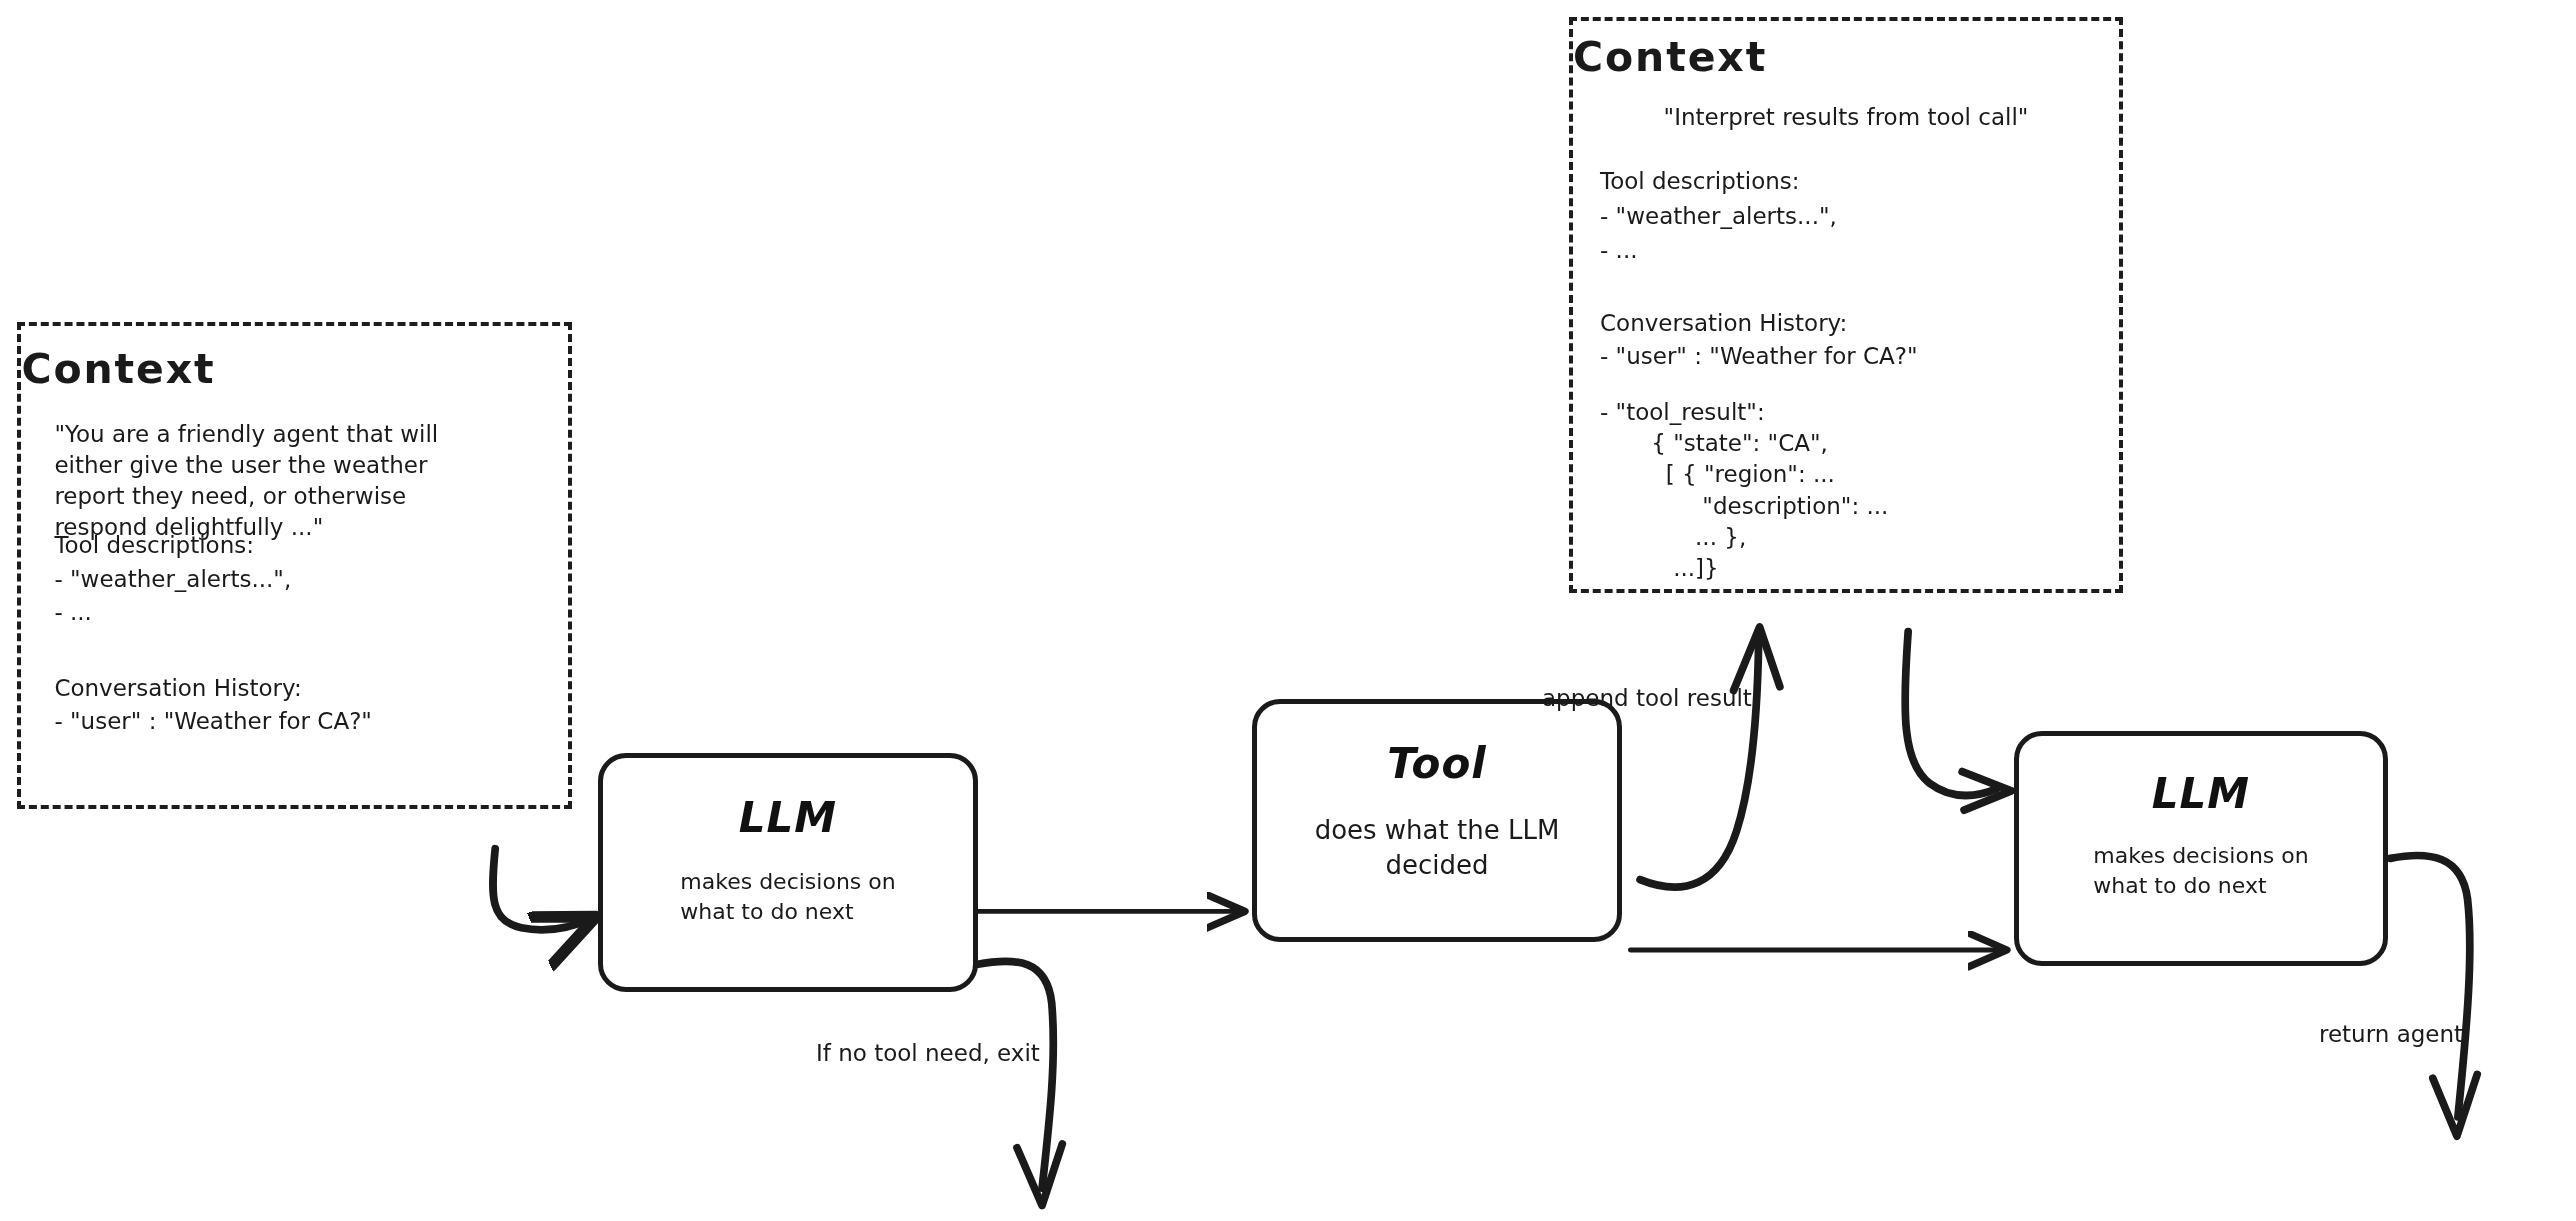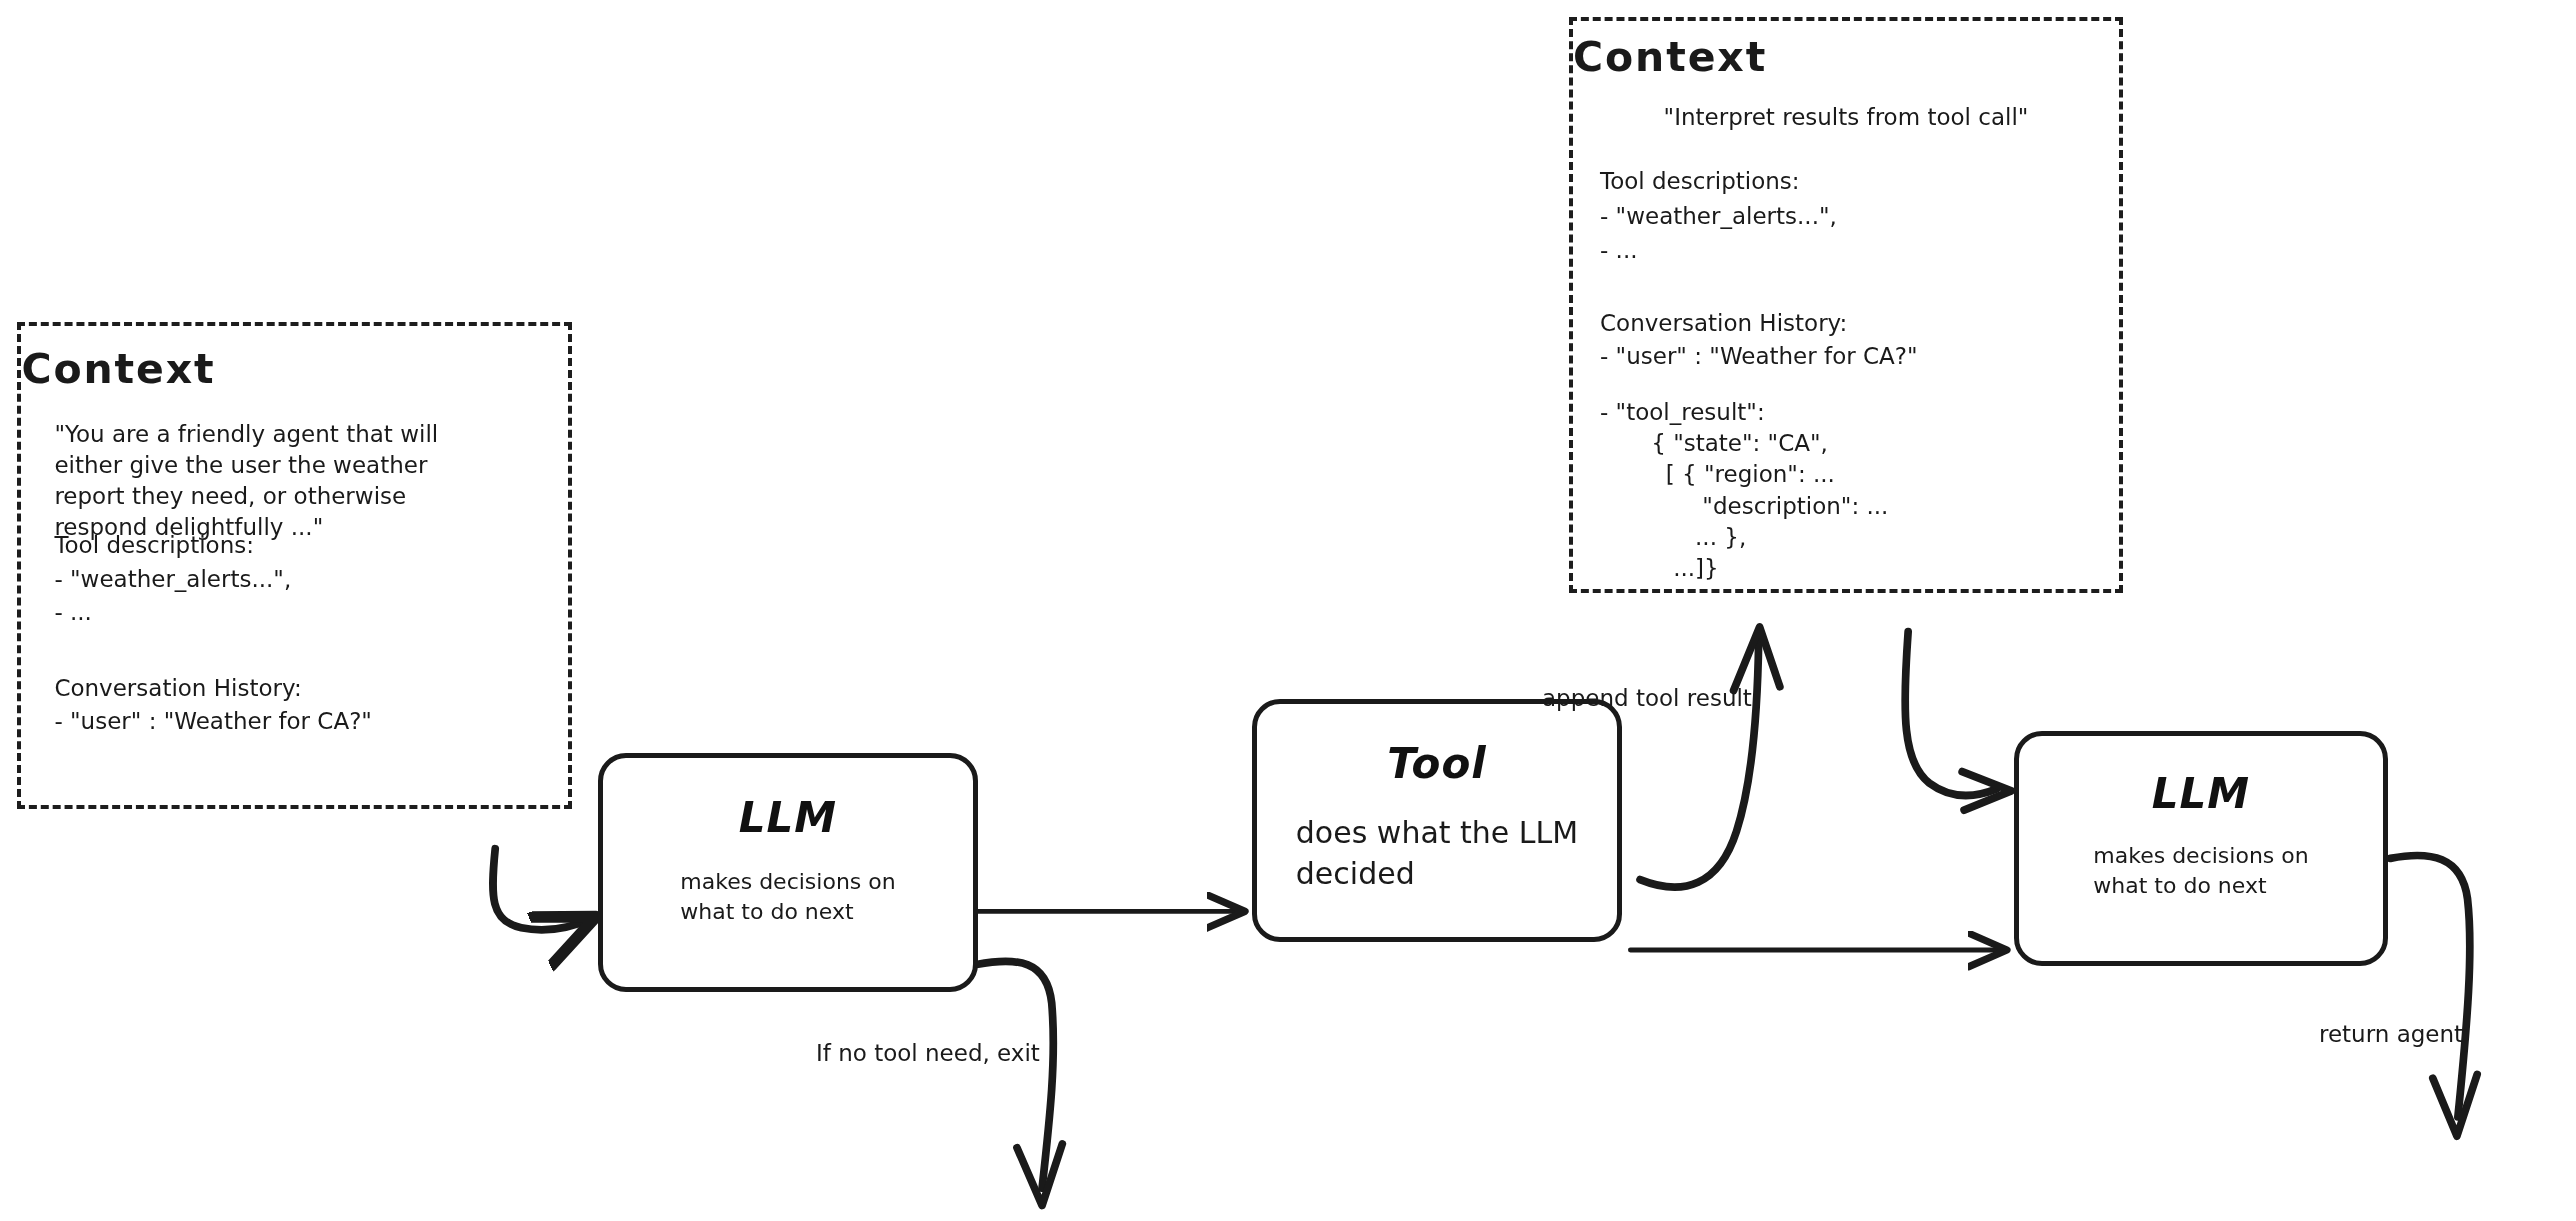--- a/index.html
+++ b/index.html
@@ -159,21 +159,21 @@
   </div>
 
   <div class="node-box" style="left:598px; top:753px; width:380px; height:239px;">
     <div class="node-title" style="margin-top:35px; font-size:42px;">LLM</div>
     <div class="node-sub" style="margin-top:25px; font-size:22px; text-align:left;">makes decisions on
 what to do next</div>
   </div>
 
   <div class="node-box" style="left:1252px; top:699px; width:370px; height:243px;">
     <div class="node-title" style="margin-top:35px; font-size:42px;">Tool</div>
-    <div class="node-sub" style="margin-top:25px; font-size:30px; text-align:left;">does what the LLM
+    <div class="node-sub" style="margin-top:25px; font-size:26px; text-align:center;">does what the LLM
 decided</div>
   </div>
 
   <div class="node-box" style="left:2014px; top:731px; width:374px; height:235px;">
     <div class="node-title" style="margin-top:33px; font-size:42px;">LLM</div>
     <div class="node-sub" style="margin-top:23px; font-size:22px; text-align:left;">makes decisions on
 what to do next</div>
   </div>
 
   <div class="edge-label" style="left:816px; top:1032px; font-size:23px;">If no tool need, exit</div>

